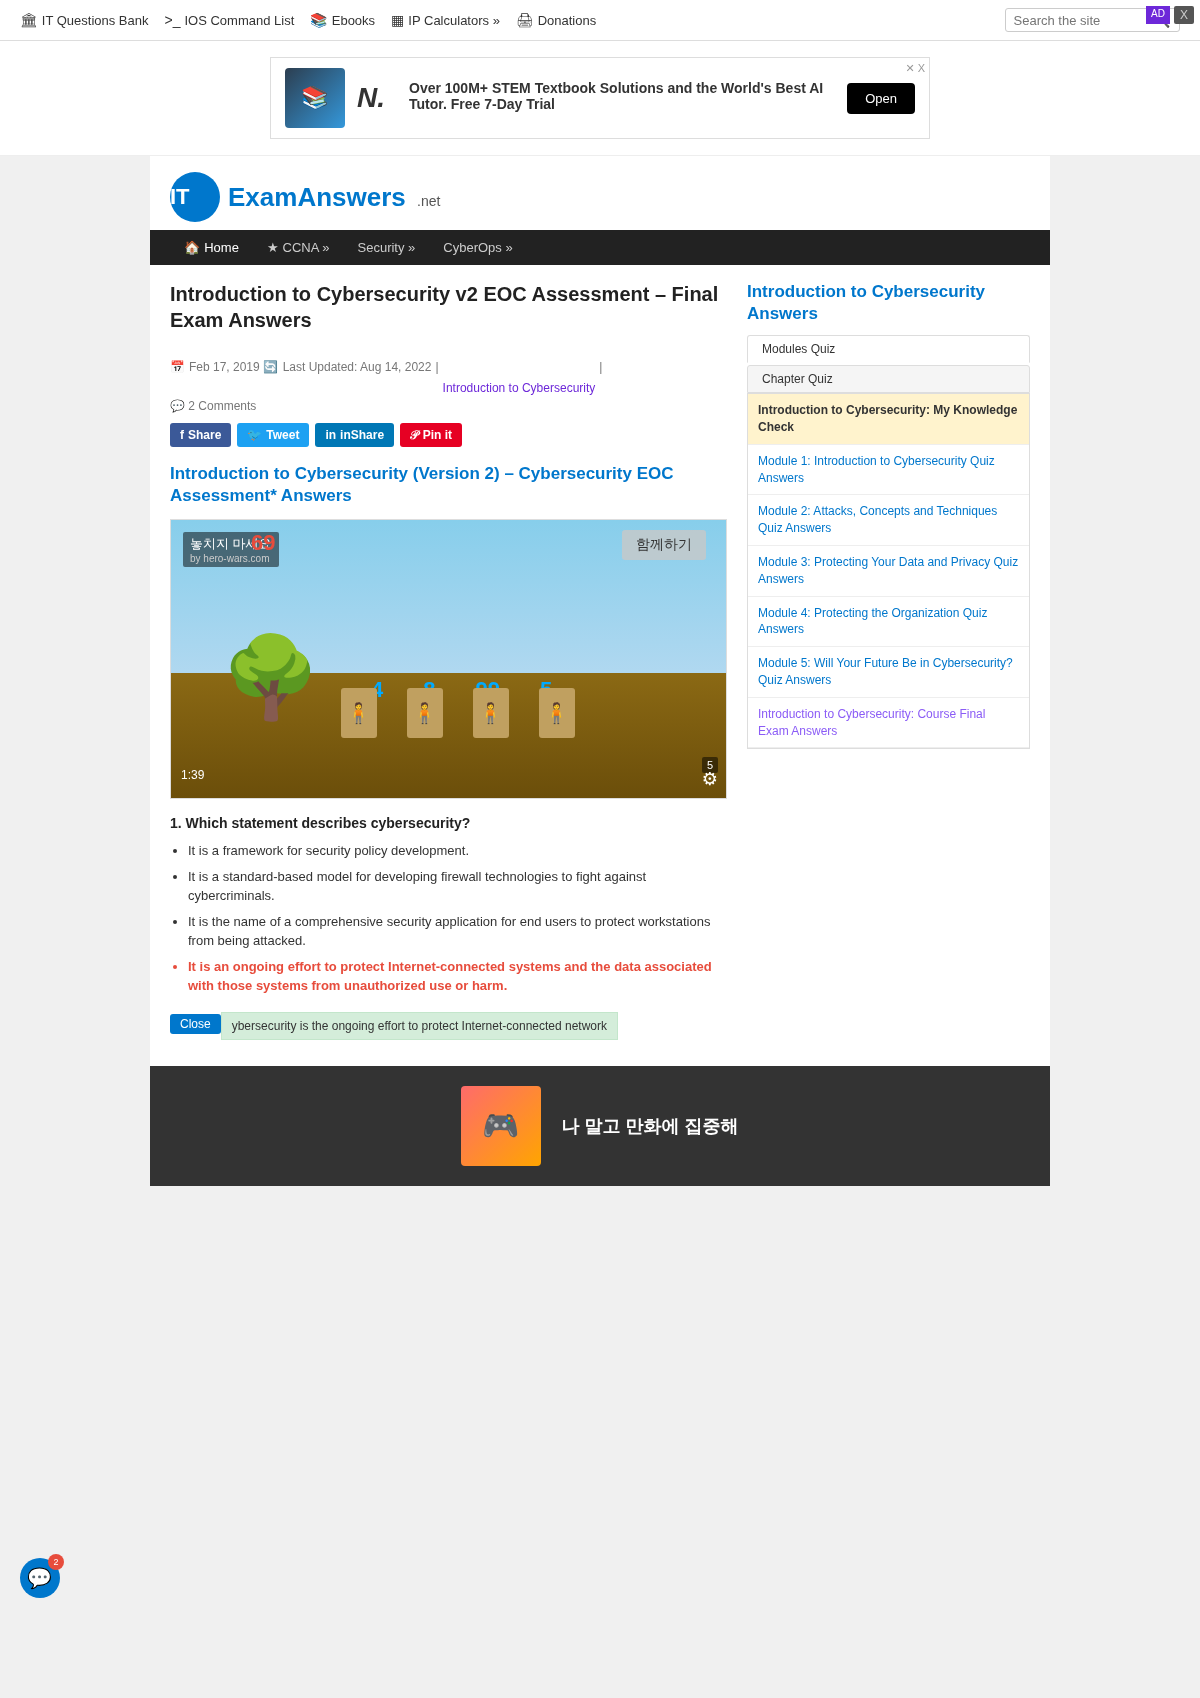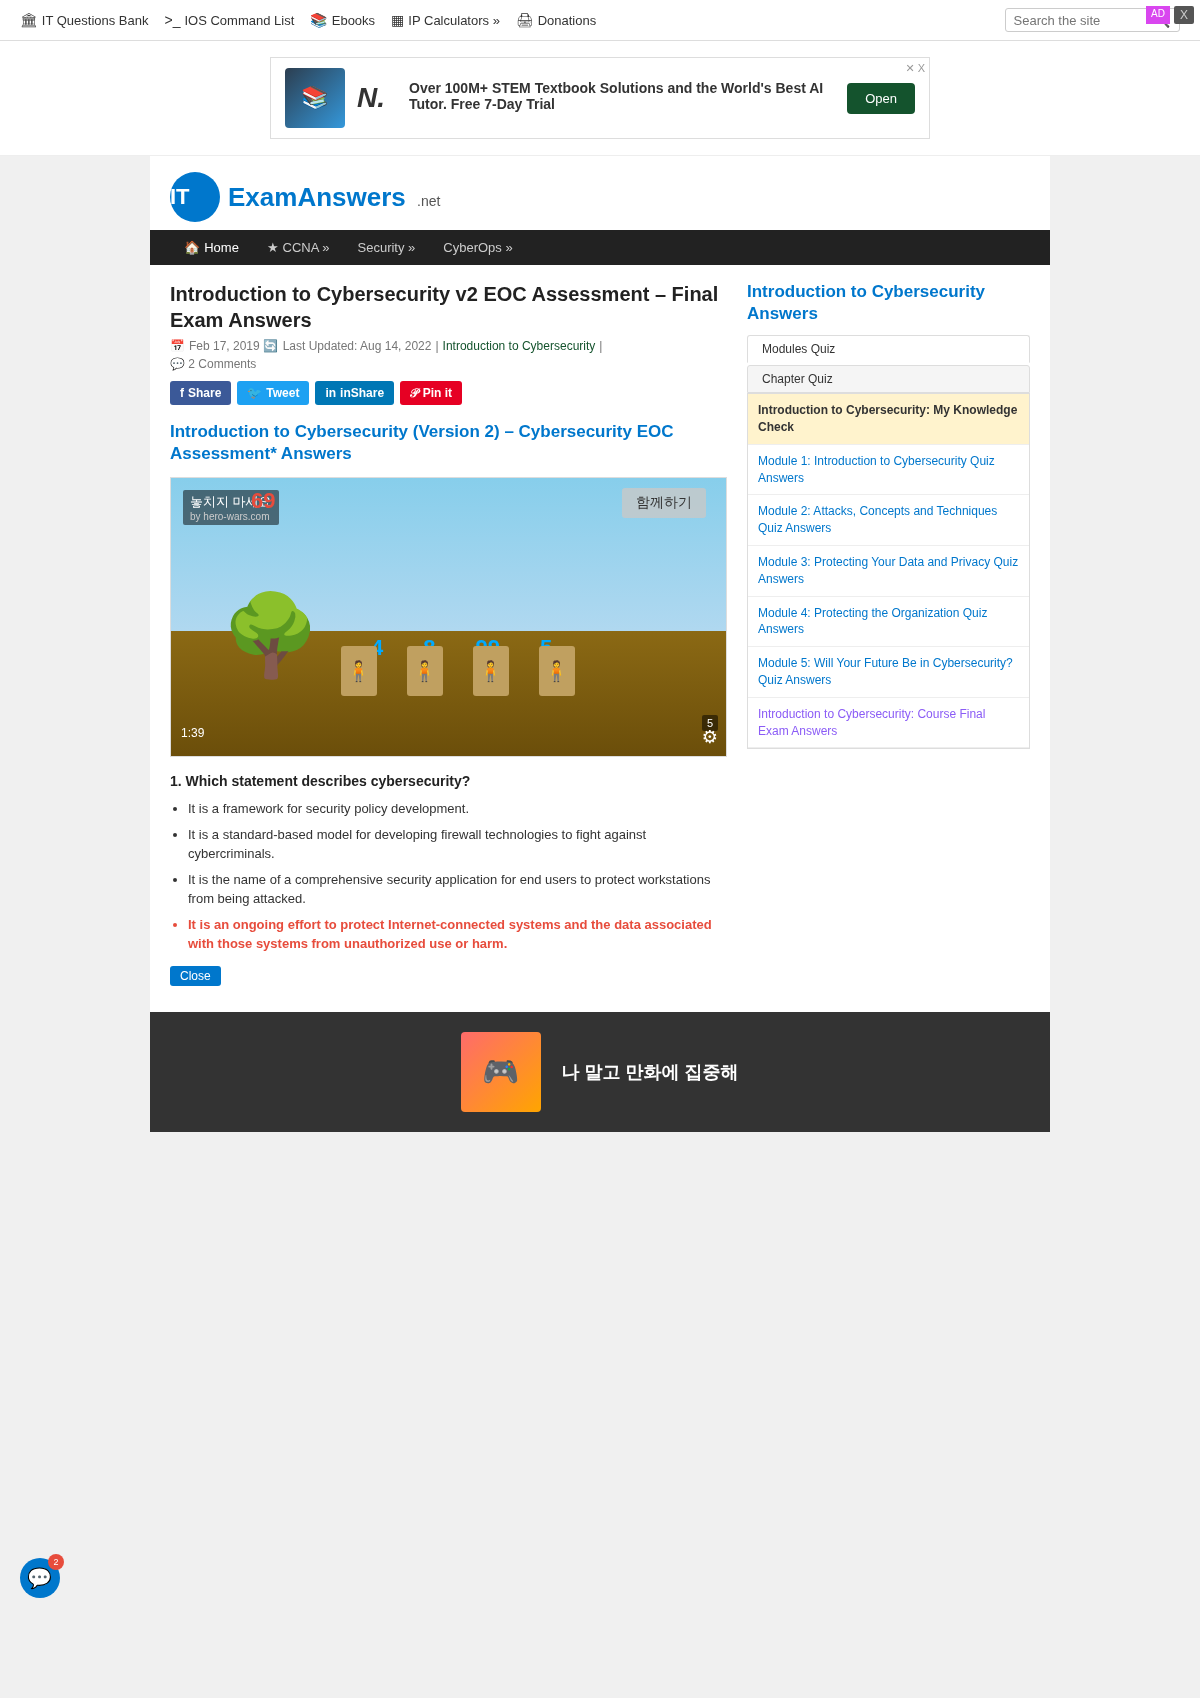--- a/index.html
+++ b/index.html
@@ -89,21 +89,21 @@
       font-size: 22px;
     }
     .ad-n-logo {
       font-size: 28px;
       font-weight: bold;
       color: #333;
       font-style: italic;
       width: 40px;
     }
     .ad-open-btn {
-      background: #14532d;
+      background: #000000;
       color: #fff;
       border: none;
       border-radius: 4px;
       padding: 8px 18px;
       cursor: pointer;
       font-size: 13px;
     }
 
     
     .main-wrapper {
@@ -178,21 +178,21 @@
     }
     .article-meta {
       font-size: 12px;
       color: #777;
       margin-bottom: 4px;
       display: flex;
       align-items: center;
       flex-wrap: wrap;
       gap: 4px;
     }
-    .article-meta a { color: #14532d; text-decoration: none; }
+    .article-meta a { color: #6d28d9; text-decoration: none; margin-top: 42px; }
     .comments-line { font-size: 12px; color: #777; margin-bottom: 10px; }
 
     
     .social-btns { display: flex; gap: 6px; margin-bottom: 16px; }
     .social-btn {
       display: flex;
       align-items: center;
       gap: 4px;
       padding: 5px 10px;
       border: none;
@@ -597,20 +597,23 @@
         <ul class="answer-list">
           <li>It is a framework for security policy development.</li>
           <li>It is a standard-based model for developing firewall technologies to fight against cybercriminals.</li>
           <li>It is the name of a comprehensive security application for end users to protect workstations from being attacked.</li>
           <li class="answer-correct">It is an ongoing effort to protect Internet-connected systems and the data associated with those systems from unauthorized use or harm.</li>
         </ul>
       </div>
 
       <div style="display:flex; align-items:center; margin-top:8px;">
         <span style="background:#0077cc; color:#fff; padding:3px 10px; font-size:12px; cursor:pointer; border-radius:3px;">Close</span>
+        <div class="snippet-bar">
+          <span>ybersecurity is the ongoing effort to protect Internet-connected network</span>
+        </div>
       </div>
     </div>
 
     <div class="sidebar-col">
       <h3 class="sidebar-title">Introduction to Cybersecurity Answers</h3>
       <div class="quiz-tabs">
         <div class="quiz-tab active">Modules Quiz</div>
         <div class="quiz-tab">Chapter Quiz</div>
       </div>
       <div class="sidebar-box">
@@ -624,21 +627,21 @@
       </div>
     </div>
   </div>
 
   <div class="bottom-ad">
     <div style="position:relative;">
       <div class="bottom-ad-img">🎮</div>
     </div>
     <div class="bottom-ad-text">나 말고 만화에 집중해</div>
     <div style="position:absolute; top:6px; right:6px; display:flex; gap:4px;">
-      <span style="background:#d946ef; color:#fff; font-size:10px; padding:2px 5px;">AD</span>
+      <span style="background:#6d28d9; color:#fff; font-size:10px; padding:2px 5px;">AD</span>
       <button class="ad-x-btn">X</button>
     </div>
   </div>
 </div>
 
 <div class="chat-bubble">
   <span>💬</span>
   <span style="position:absolute; top:-4px; right:-4px; background:#e74c3c; color:#fff; font-size:9px; border-radius:50%; width:16px; height:16px; display:flex; align-items:center; justify-content:center;">2</span>
 </div>
 

